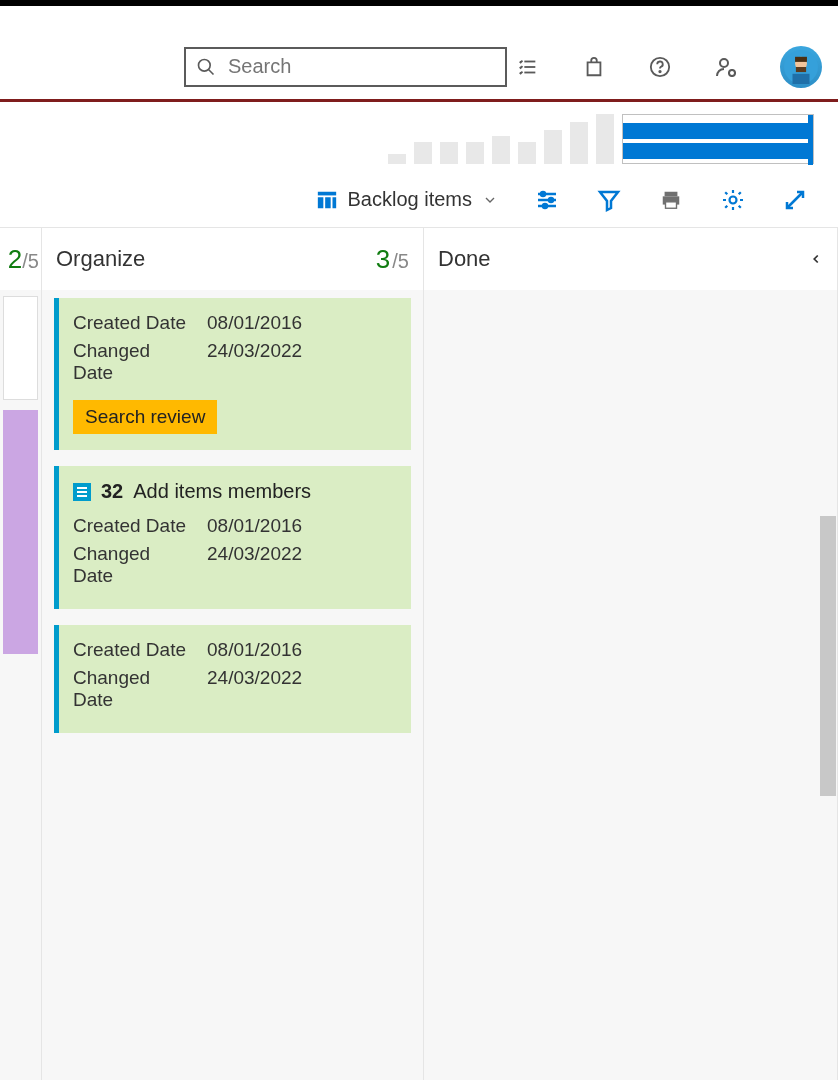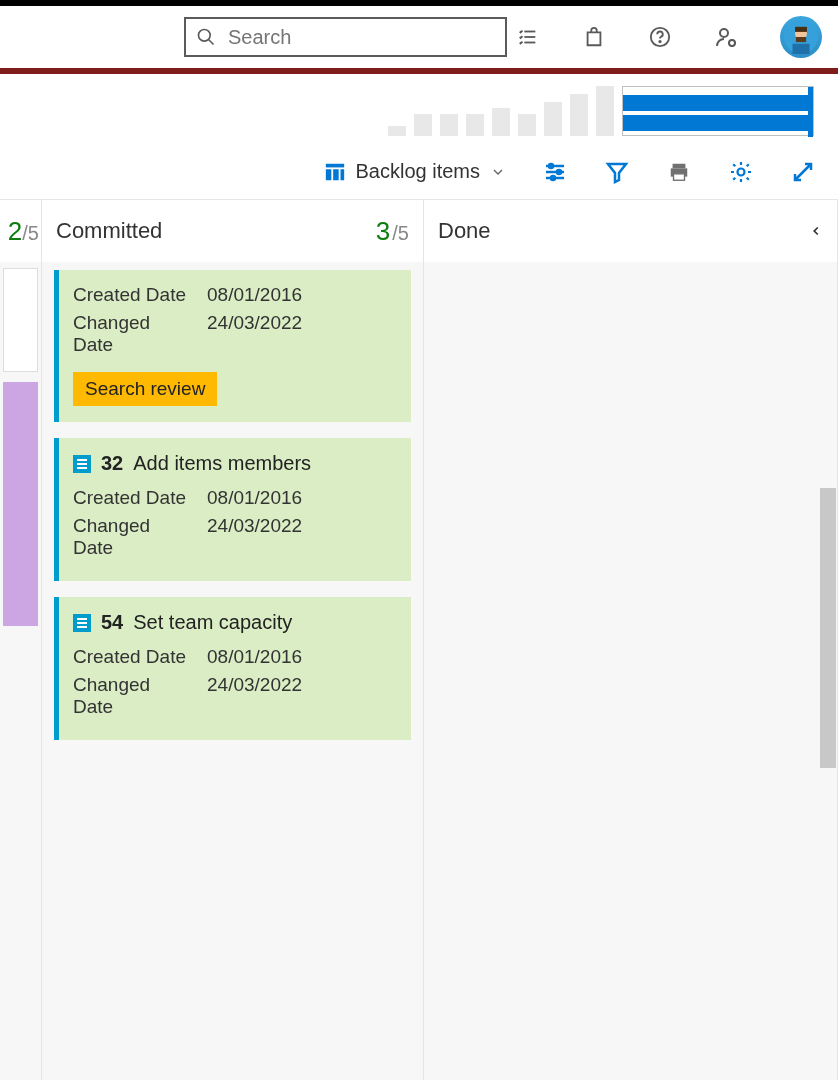--- a/index.html
+++ b/index.html
@@ -11,21 +11,22 @@
     overflow: hidden;
   }
   
   .topbar-black { height: 6px; background: #000; }
   
   .header {
     display: flex; align-items: center;
     height: 68px;
     padding: 0 16px;
     gap: 8px;
-    border-bottom: 6px solid #7f1d1d;
+    border-bottom: 3px solid #7f1d1d;
+    margin-top: 28px;
   }
   .spacer-left { width: 160px; }
   .search-box {
     flex: 0 0 308px;
     height: 40px;
     border: 2px solid #5b5b5b;
     display: flex; align-items: center;
     padding: 0 10px;
     gap: 10px;
   }
@@ -73,21 +74,21 @@
     border-top:2px dashed #fff;
   }
   .area-chart .band.top{top:8px;}
   .area-chart .band.bot{top:28px;}
   .area-chart .cap{position:absolute;right:0;top:0;width:5px;height:50px;background:#0078d4;}
   
   .toolbar {
     height: 56px;
     display: flex; align-items: center; justify-content: flex-end;
     gap: 36px;
-    padding-right: 22px;
+    padding-right: 30px;
     border-bottom: 1px solid #e5e5e5;
   }
   .backlog-btn {
     display: flex; align-items: center; gap: 10px;
     color: #333; font-size: 20px; cursor: pointer;
   }
   .toolbar .ticon {
     width: 26px; height: 26px; cursor: pointer;
     display:flex;align-items:center;justify-content:center;
   }
@@ -301,21 +302,21 @@
       <span class="frac"><span class="n">2</span><span class="d">/5</span></span>
     </div>
     <div class="col-body">
       <div class="left-card"></div>
       <div class="left-card purple"></div>
     </div>
   </div>
 
   <div class="col committed">
     <div class="col-header">
-      <span>Committed</span>
+      <span>Organize</span>
       <span class="count">
         <span class="num">3</span>
         <span class="den">/5</span>
       </span>
     </div>
     <div class="col-body">
 
       <div class="card">
         <div class="card-row">
             <span class="lbl">Created Date</span>
@@ -338,25 +339,20 @@
             <span class="lbl">Created Date</span>
             <span>08/01/2016</span>
           </div>
         <div class="card-row">
             <span class="lbl">Changed Date</span>
             <span>24/03/2022</span>
           </div>
       </div>
 
       <div class="card">
-        <div class="card-title">
-          <span class="pbi-icon"></span>
-          <span class="wid">54</span>
-          <span>Set team capacity</span>
-        </div>
         <div class="card-row">
             <span class="lbl">Created Date</span>
             <span>08/01/2016</span>
           </div>
         <div class="card-row">
             <span class="lbl">Changed Date</span>
             <span>24/03/2022</span>
           </div>
       </div>
 

